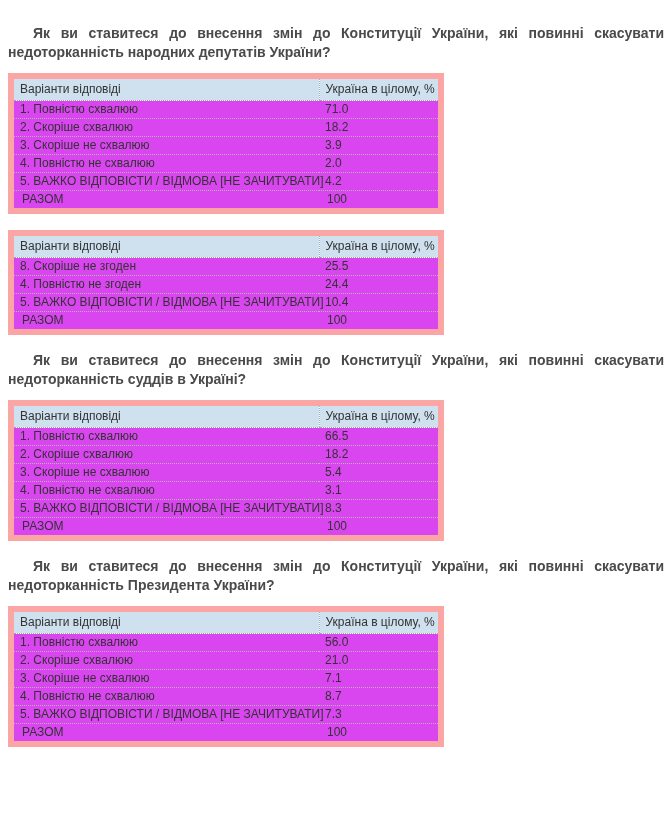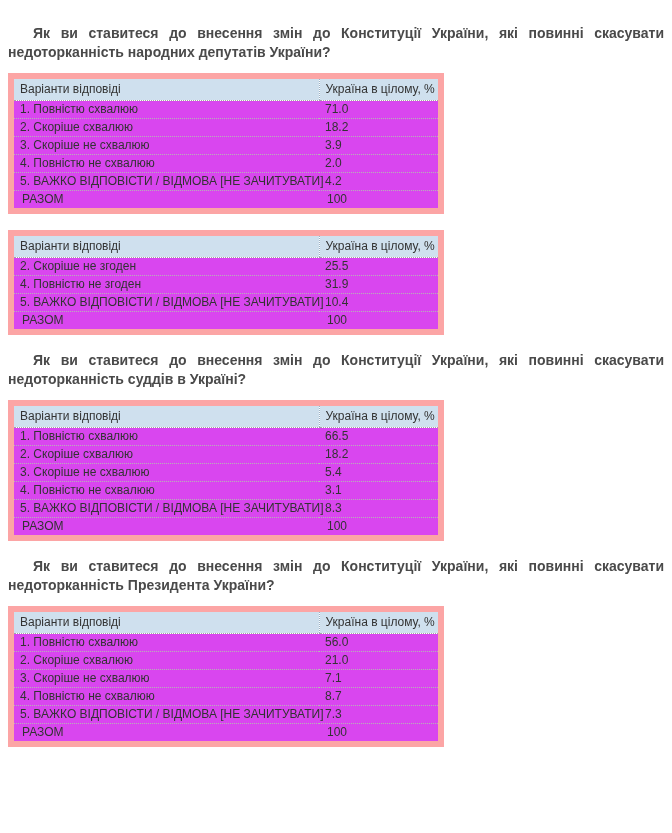--- a/index.html
+++ b/index.html
@@ -108,26 +108,26 @@
           <col class="col-value">
         </colgroup>
       <thead>
         <tr>
           <th>Варіанти відповіді</th>
           <th class="value-col">Україна в цілому, %</th>
         </tr>
       </thead>
       <tbody>
         <tr>
-          <td>2. Скоріше не згоден</td>
+          <td>8. Скоріше не згоден</td>
           <td>25.5</td>
         </tr>
         <tr>
           <td>4. Повністю не згоден</td>
-          <td>31.9</td>
+          <td>24.4</td>
         </tr>
         <tr>
           <td>5. ВАЖКО ВІДПОВІСТИ / ВІДМОВА [НЕ ЗАЧИТУВАТИ]</td>
           <td>10.4</td>
         </tr>
         <tr class="total-row">
           <td>РАЗОМ</td>
           <td>100</td>
         </tr>
       </tbody>

